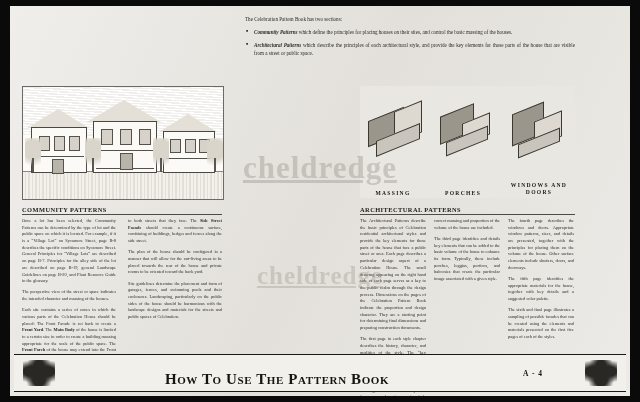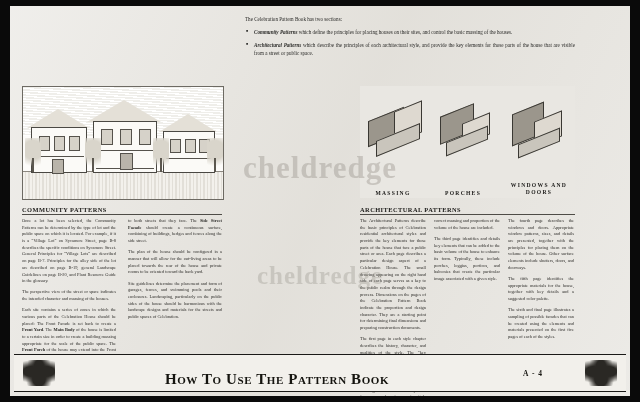--- a/index.html
+++ b/index.html
@@ -254,20 +254,21 @@
     left: 0; right: 0;
     top: 150px;
     text-align: center;
     font-size: 31px;
     font-weight: bold;
     letter-spacing: 1px;
     color: rgba(150,146,138,0.40);
     font-family: "Liberation Serif", serif;
     pointer-events: none;
     white-space: nowrap;
+    text-decoration: underline;
   }
   .watermark.w2 {
     top: 262px;
     font-size: 25px;
     color: rgba(150,146,138,0.34);
   }
 </style>
 </head>
 <body>
 

